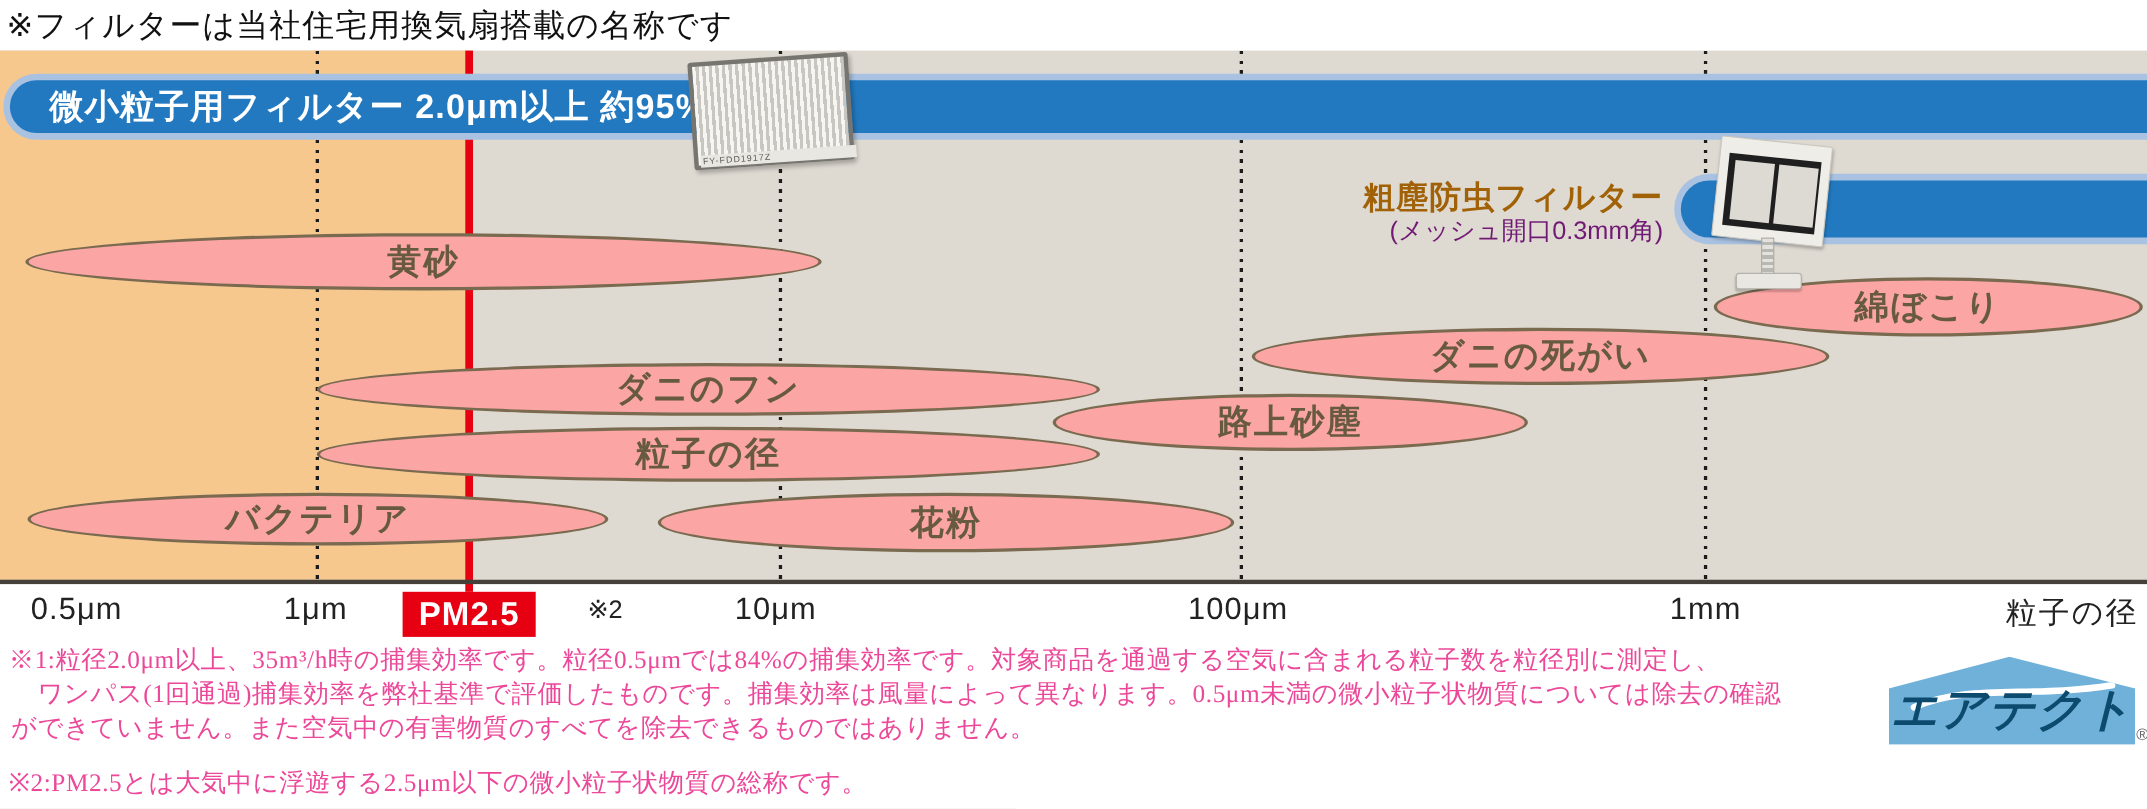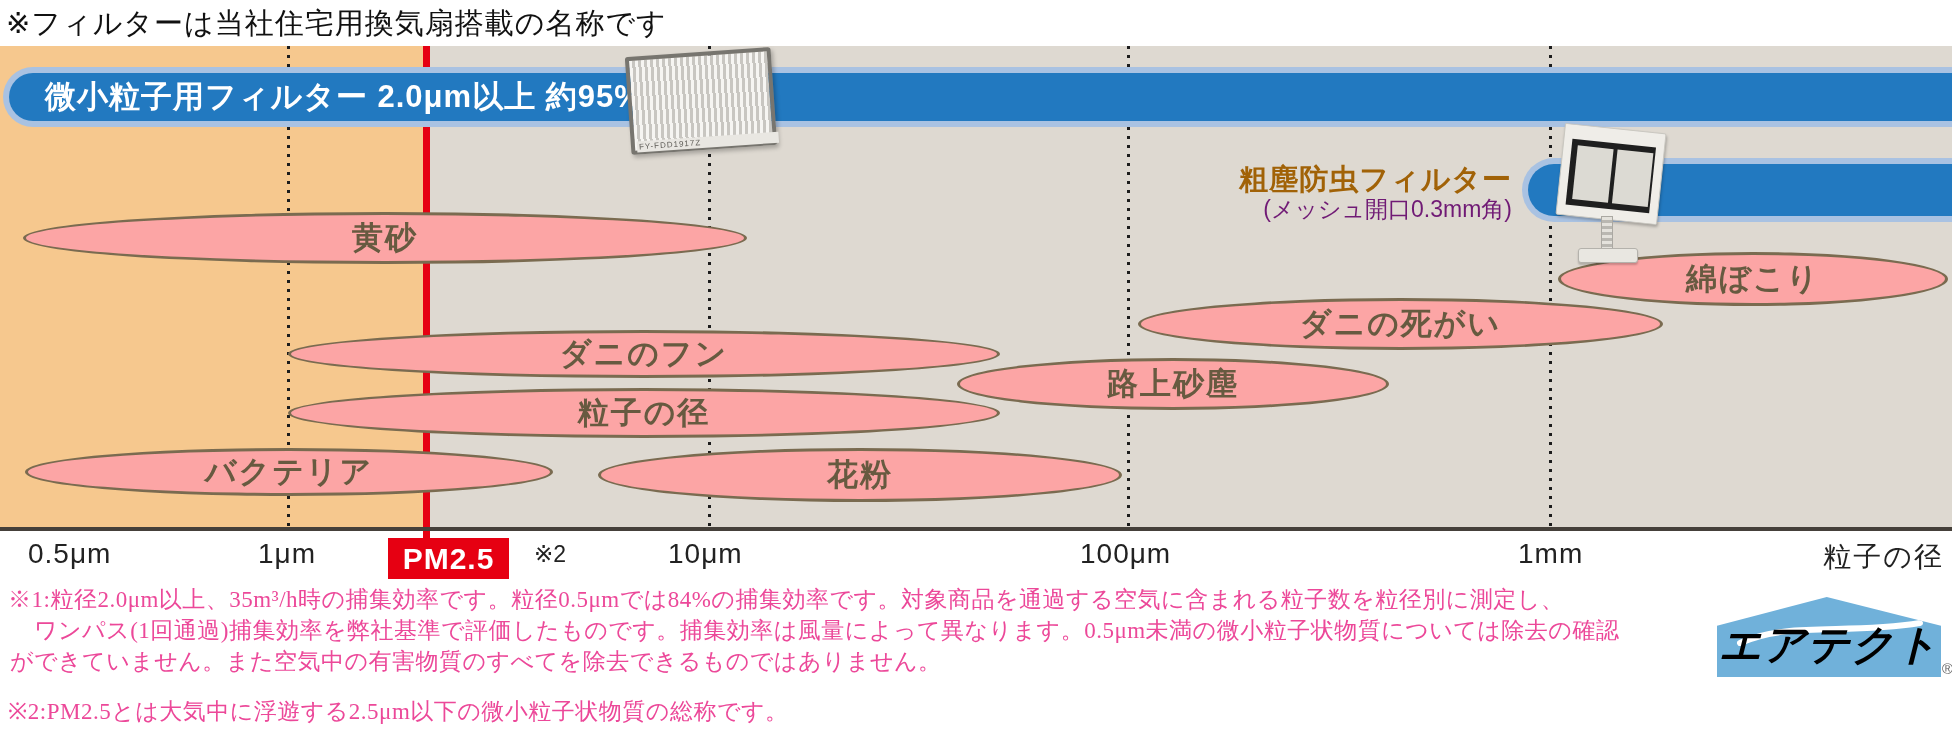--- a/index.html
+++ b/index.html
@@ -57,31 +57,31 @@
   .e5{left:25px; top:448px;width:528px;height:48px;}
   .e6{left:598px;top:448px;width:524px;height:54px;}
   .e7{left:957px;top:358px;width:432px;height:52px;}
   .e8{left:1138px;top:298px;width:525px;height:52px;}
   .e9{left:1558px;top:252px;width:390px;height:54px;}
   
   .tick{position:absolute;top:538px;font-size:28px;color:#222;letter-spacing:1px;}
   .t05{left:28px;} .t1{left:258px;} .t10{left:668px;} .t100{left:1080px;} .t1mm{left:1518px;}
   .axis-title{position:absolute;top:538px;right:8px;font-size:28px;color:#222;letter-spacing:2px;}
   .note-ref2{position:absolute;left:534px;top:541px;font-size:23px;color:#222;}
-  .pm25-box{position:absolute;left:388px;top:538px;width:121px;height:41px;background:#e60012;
+  .pm25-box{position:absolute;left:366px;top:538px;width:121px;height:41px;background:#e60012;
     color:#fff;font-size:30px;font-weight:bold;display:flex;align-items:center;justify-content:center;letter-spacing:1px;}
   
   .footnotes{position:absolute;left:8px;top:584px;font-size:23px;color:#ec4899;line-height:31px;letter-spacing:.5px;font-family:Liberation Serif, serif;}
   .fn-l2{padding-left:26px;} .fn-l3{padding-left:2px;}
   .fn-n2{margin-top:19px;}
   
   .logo{position:absolute;left:1717px;top:597px;width:224px;height:80px;background:#70b1da;
     -webkit-clip-path:polygon(49% 0%,100% 36%,100% 100%,0% 100%,0% 36%);
     clip-path:polygon(49% 0%,100% 36%,100% 100%,0% 100%,0% 36%);}
-  .logo-text{position:absolute;left:0;right:0;bottom:4px;text-align:center;color:#000000;
+  .logo-text{position:absolute;left:0;right:0;bottom:4px;text-align:center;color:#0c4a6e;
     font-size:42px;font-weight:bold;letter-spacing:1px;font-style:italic;}
   .logo-swoosh{position:absolute;left:18px;top:16px;}
   .logo-reg{position:absolute;left:1942px;top:660px;font-size:15px;color:#666;}
 </style>
 </head>
 <body>
 
 <div id="stage">
 
   <div class="header-note">※フィルターは当社住宅用換気扇搭載の名称です</div>

